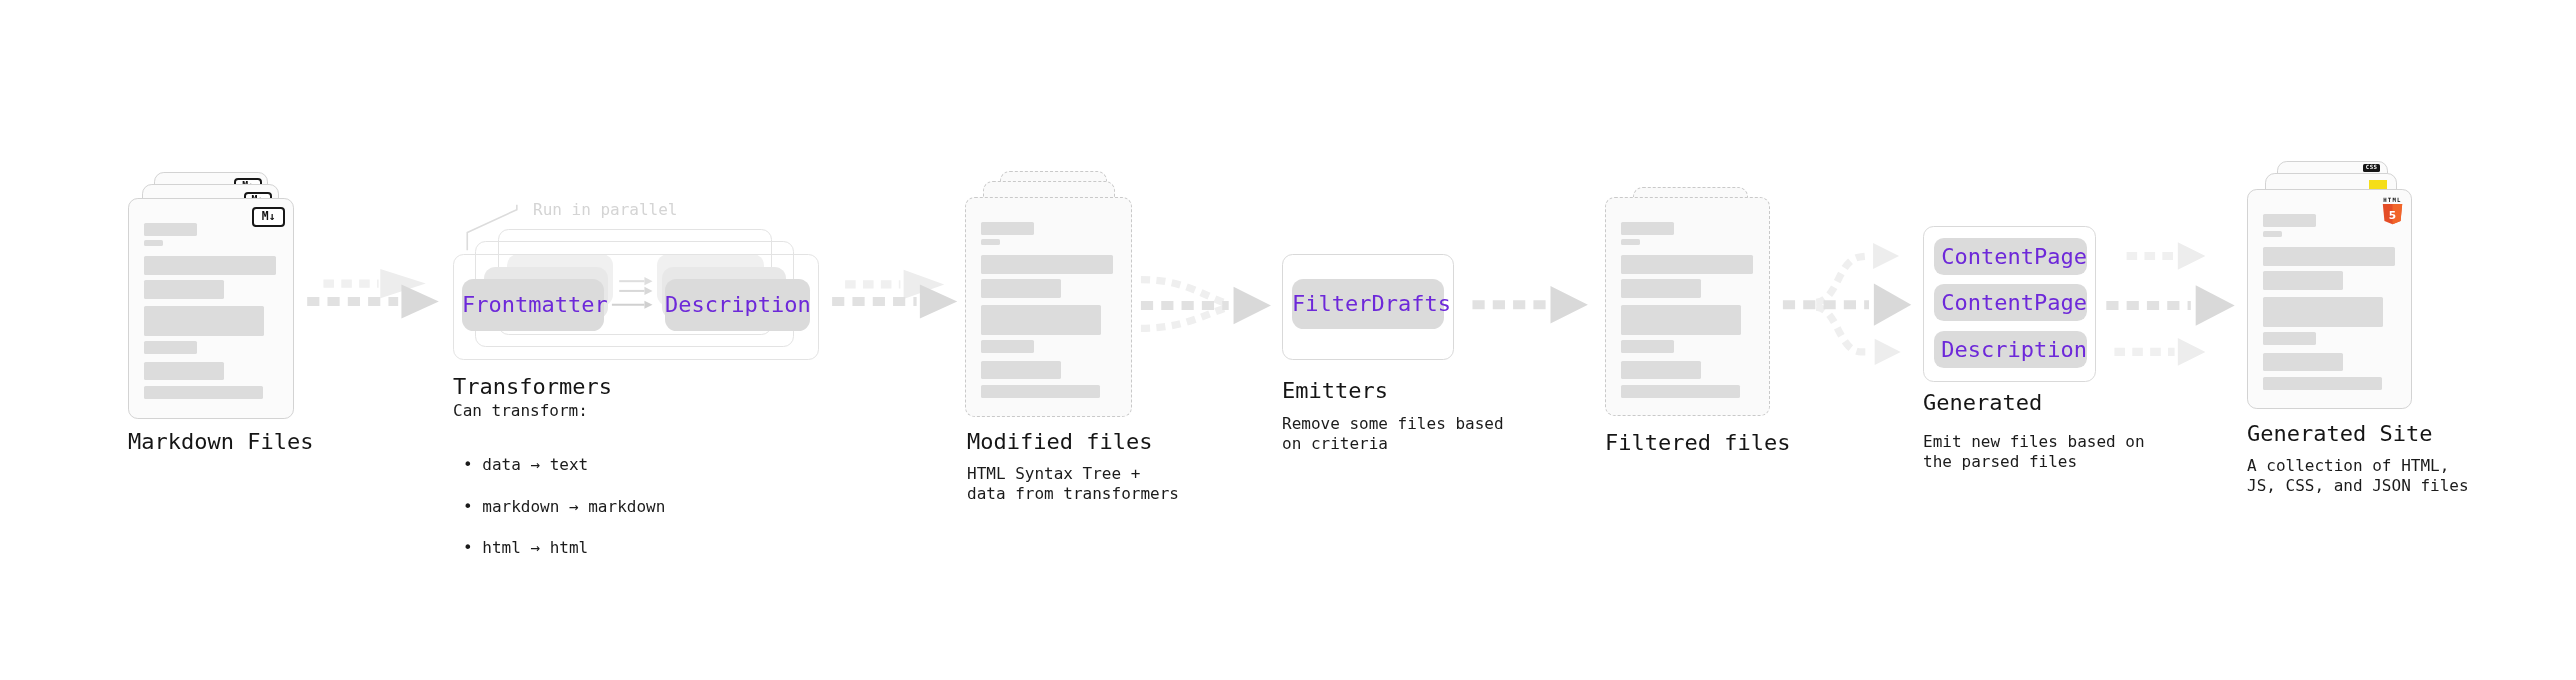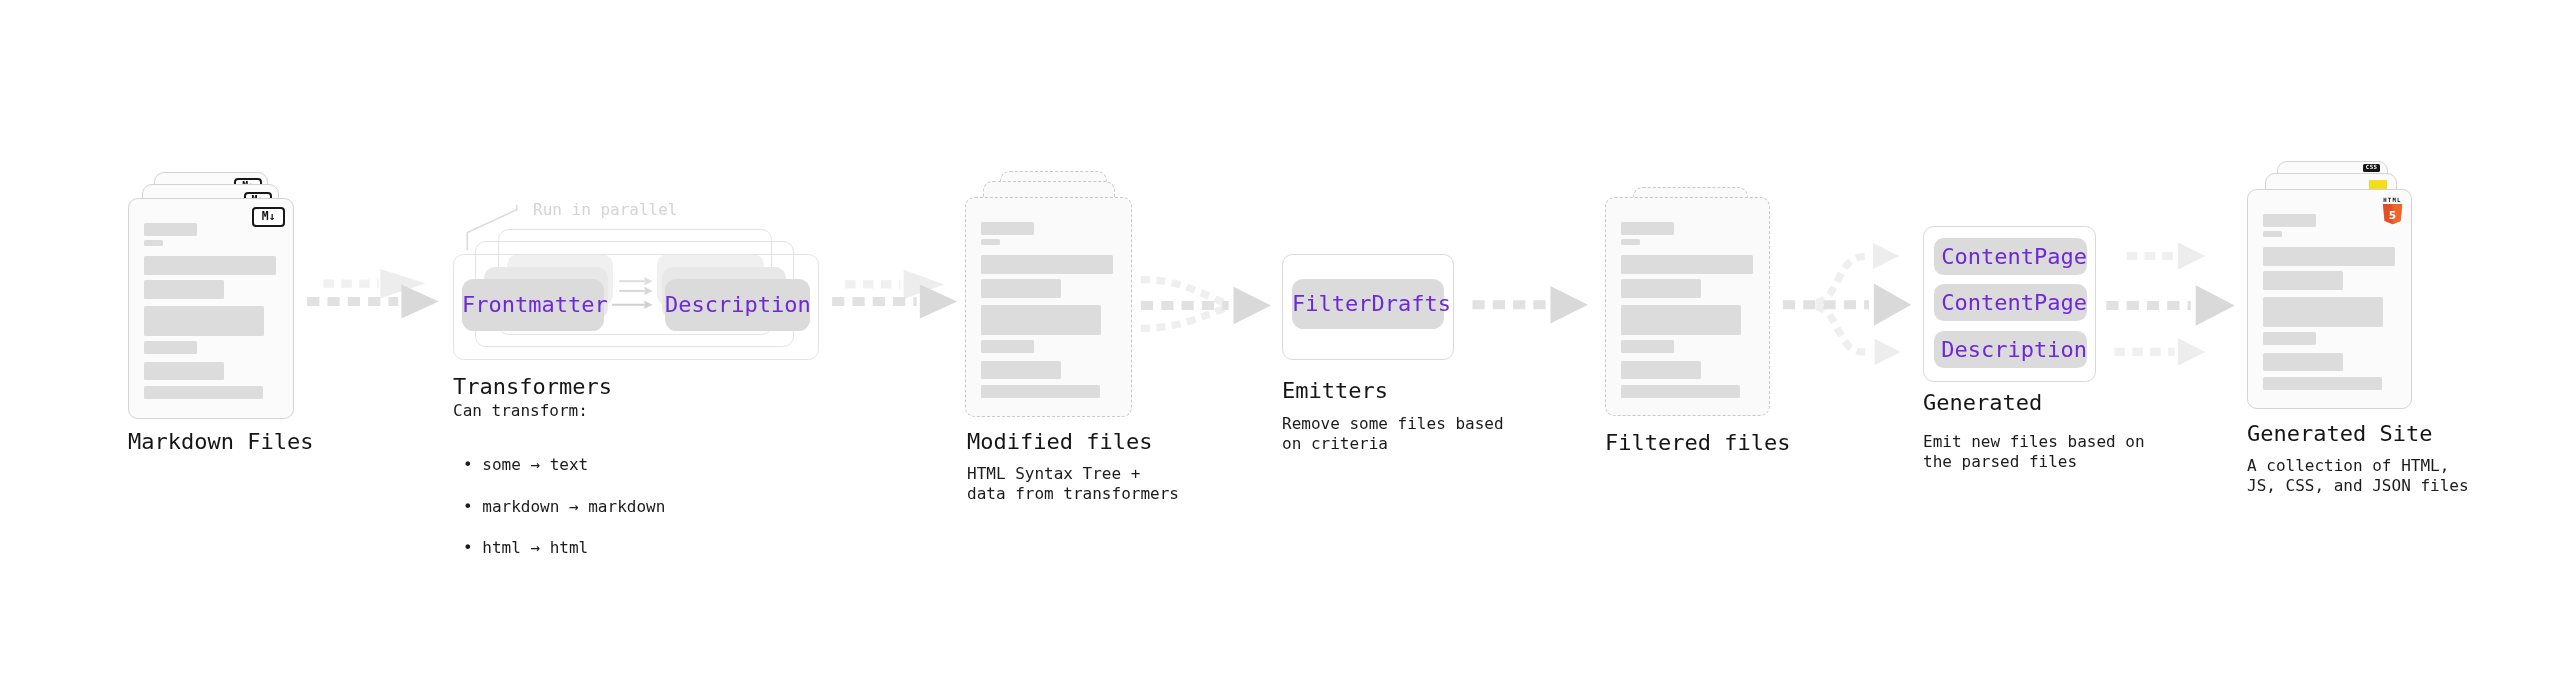--- a/index.html
+++ b/index.html
@@ -154,21 +154,21 @@
     <div class="pill ghost1" style="left:484px;top:267px;width:124px;height:52px;"></div>
     <div class="pill ghost1" style="left:662px;top:267px;width:124px;height:52px;"></div>
 
     <div class="frame" style="left:453px;top:254px;width:366px;height:106px;"></div>
     <div class="pill main" style="left:462px;top:279px;width:142px;height:52px;line-height:52px;">Frontmatter</div>
     <div class="pill main" style="left:665px;top:279px;width:145px;height:52px;line-height:52px;">Description</div>
 
     <div class="title" style="left:453px;top:375px;">Transformers</div>
     <div class="body-text" style="left:453px;top:401px;">Can transform:</div>
     <div class="body-text bullets" style="left:463px;top:435px;">
-      <div>• some → text</div>
+      <div>• data → text</div>
       <div>• markdown → markdown</div>
       <div>• html → html</div>
     </div>
   </div>
 
   <div>
     <div class="card dashed back" style="left:1000px;top:171px;width:107px;height:73px;"></div>
     <div class="card dashed mid" style="left:983px;top:181px;width:132px;height:73px;"></div>
     <div class="card dashed front" style="left:965px;top:197px;width:167px;height:220px;">
       <div class="doc-bars">

